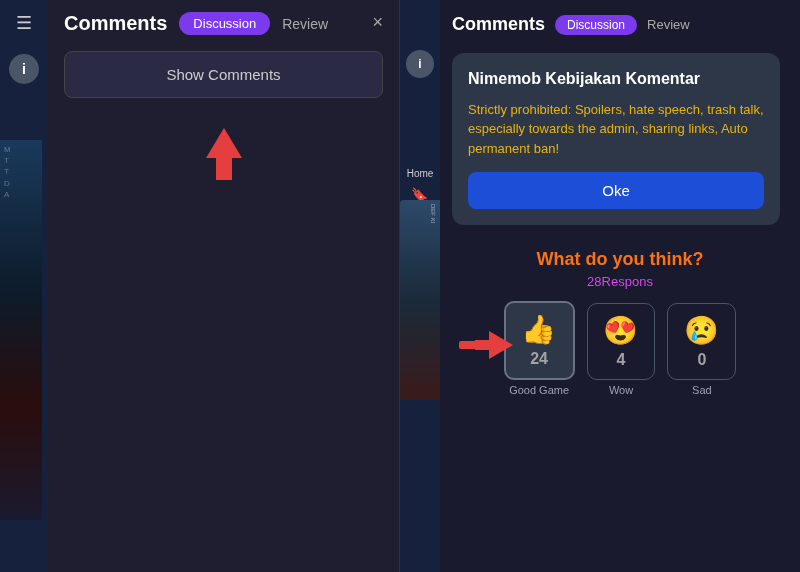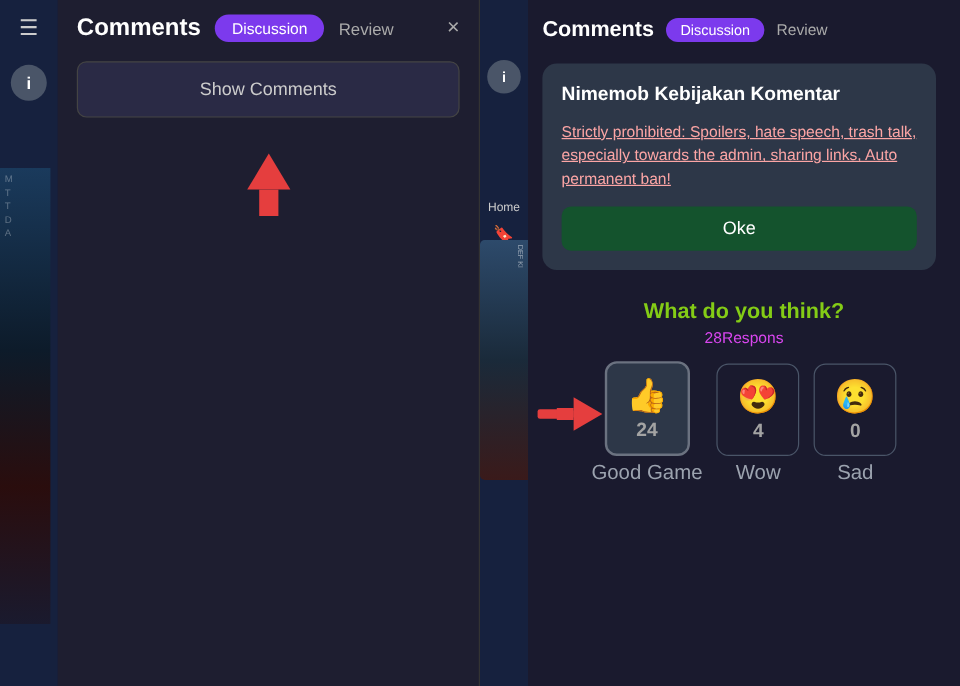--- a/index.html
+++ b/index.html
@@ -249,49 +249,48 @@
 
     .policy-title {
       color: #ffffff;
       font-size: 16px;
       font-weight: 700;
       margin-bottom: 10px;
       line-height: 1.3;
     }
 
     .policy-body {
-      color: #fca5a5;
+      color: #eab308;
       font-size: 13px;
       line-height: 1.5;
       margin-bottom: 14px;
-      text-decoration: underline;
     }
 
     .oke-btn {
-      background: #14532d;
+      background: #1d4ed8;
       border: none;
       border-radius: 8px;
       color: #fff;
       font-size: 15px;
       padding: 10px 0;
       width: 100%;
       cursor: pointer;
       text-align: center;
     }
 
     
     .what-section {
       padding: 12px;
       display: flex;
       flex-direction: column;
       align-items: center;
     }
 
     .what-title {
-      color: #84cc16;
+      color: #f97316;
       font-size: 18px;
       font-weight: 700;
       margin-bottom: 4px;
     }
 
     .what-responses {
       color: #d946ef;
       font-size: 13px;
       margin-bottom: 12px;
     }
@@ -331,21 +330,21 @@
     }
 
     .reaction-count {
       color: #a3a3a3;
       font-size: 16px;
       font-weight: 700;
     }
 
     .reaction-label {
       color: #9ca3af;
-      font-size: 17px;
+      font-size: 11px;
     }
 
     
     .arrow-right-area {
       position: absolute;
       left: -45px;
       top: 30px;
     }
 
     .arrow-right-shape {

